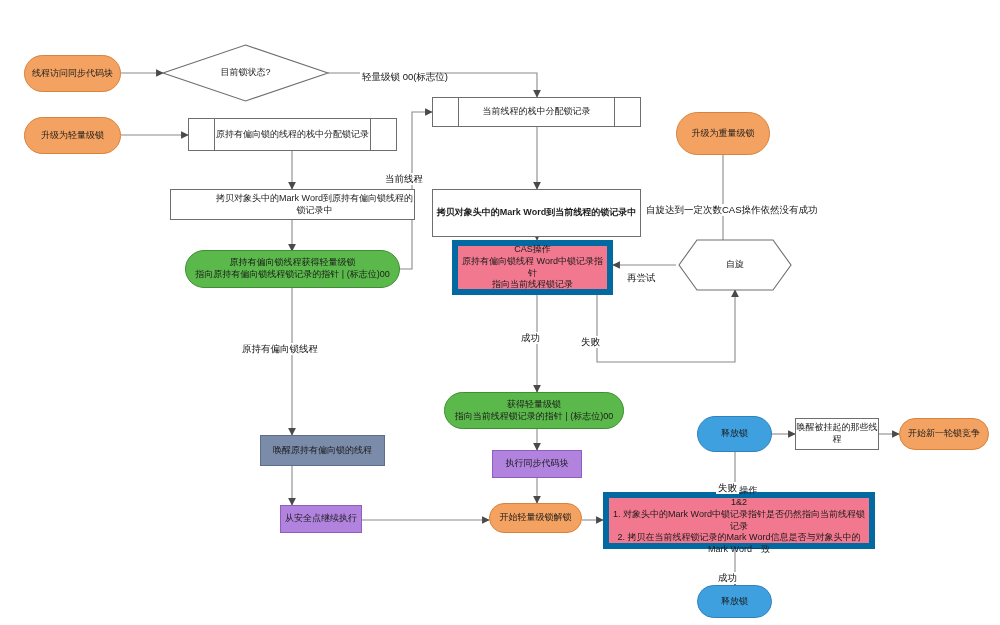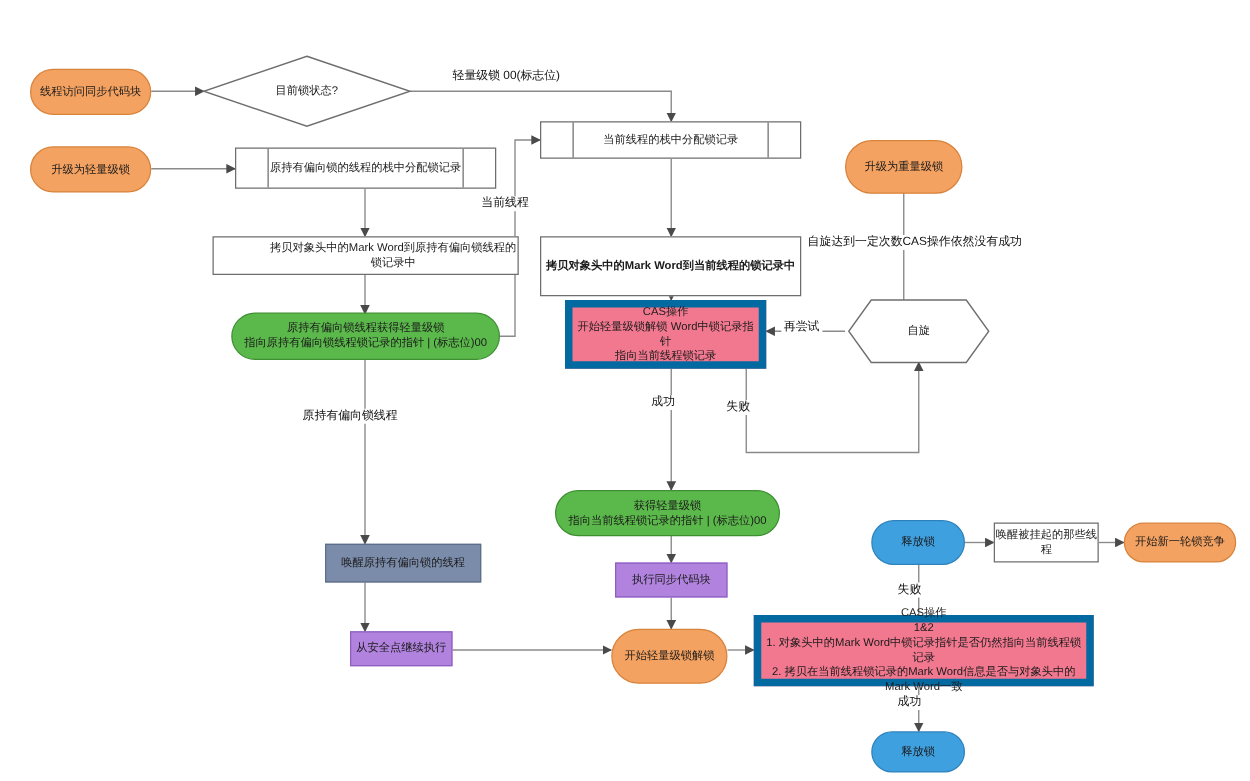--- a/index.html
+++ b/index.html
@@ -23,21 +23,21 @@
   .c-pink  {background:#F2788F;border:6px solid #0369a1;color:#1b1b1b;}
   .c-blue  {background:#3FA0E0;border:1px solid #2E82BC;color:#1b1b1b;}
   .c-slate {background:#7B8BAA;border:1px solid #5E6D8A;color:#1b1b1b;}
   .c-purple{background:#B183DF;border:1px solid #8E5FC0;color:#1b1b1b;}
   .c-white {background:#ffffff;border:1px solid #6e6e6e;color:#1b1b1b;}
 
   .seg-left,.seg-right{position:absolute;top:0;bottom:0;width:0;
                         border-left:1px solid #6e6e6e;}
   .edge-label{position:absolute;font-size:9.5px;color:#111;
               background:#fff;padding:0 2px;white-space:nowrap;line-height:1.25;
-              text-align:left;}
+              text-align:left;margin-top:16px;}
   .t9{font-size:9px;}
 </style>
 </head>
 <body>
 
 <div id="canvas">
 
   <svg id="wires" viewBox="0 0 1000 625" xmlns="http://www.w3.org/2000/svg">
     <defs>
       <marker id="ah" viewBox="0 0 10 10" refX="9" refY="5" markerWidth="7" markerHeight="7" orient="auto-start-reverse">
@@ -128,21 +128,21 @@
     <span>拷贝对象头中的Mark Word到当前线程的锁记录中</span>
   </div>
 
   <div class="node stadium c-green t9" style="left:185px;top:250px;width:215px;height:38px;">
     <span>原持有偏向锁线程获得轻量级锁</span>
     <span>指向原持有偏向锁线程锁记录的指针 | (标志位)00</span>
   </div>
 
   <div class="node rect c-pink t9" style="left:452px;top:240px;width:161px;height:55px;">
     <span>CAS操作</span>
-    <span>开始轻量级锁解锁 Word中锁记录指针</span>
+    <span>原持有偏向锁线程 Word中锁记录指针</span>
     <span>指向当前线程锁记录</span>
   </div>
 
   <div class="node t9" style="left:700px;top:253px;width:70px;height:24px;">
     <span>自旋</span>
   </div>
 
   <div class="node stadium c-orange t9" style="left:676px;top:112px;width:94px;height:43px;">
     <span>升级为重量级锁</span>
   </div>
@@ -157,21 +157,21 @@
   </div>
 
   <div class="node rect c-purple t9" style="left:492px;top:450px;width:90px;height:28px;text-align:center;">
     <span>执行同步代码块</span>
   </div>
 
   <div class="node rect c-purple t9" style="left:280px;top:505px;width:82px;height:28px;">
     <span>从安全点继续执行</span>
   </div>
 
-  <div class="node stadium c-orange t9" style="left:489px;top:503px;width:93px;height:44px;">
+  <div class="node stadium c-orange t9" style="left:489px;top:503px;width:93px;height:30px;">
     <span>开始轻量级锁解锁</span>
   </div>
 
   <div class="node rect c-pink t9" style="left:603px;top:492px;width:272px;height:57px;">
     <span>CAS操作</span>
     <span>1&amp;2</span>
     <span>1. 对象头中的Mark Word中锁记录指针是否仍然指向当前线程锁记录</span>
     <span>2. 拷贝在当前线程锁记录的Mark Word信息是否与对象头中的Mark Word一致</span>
   </div>
 

